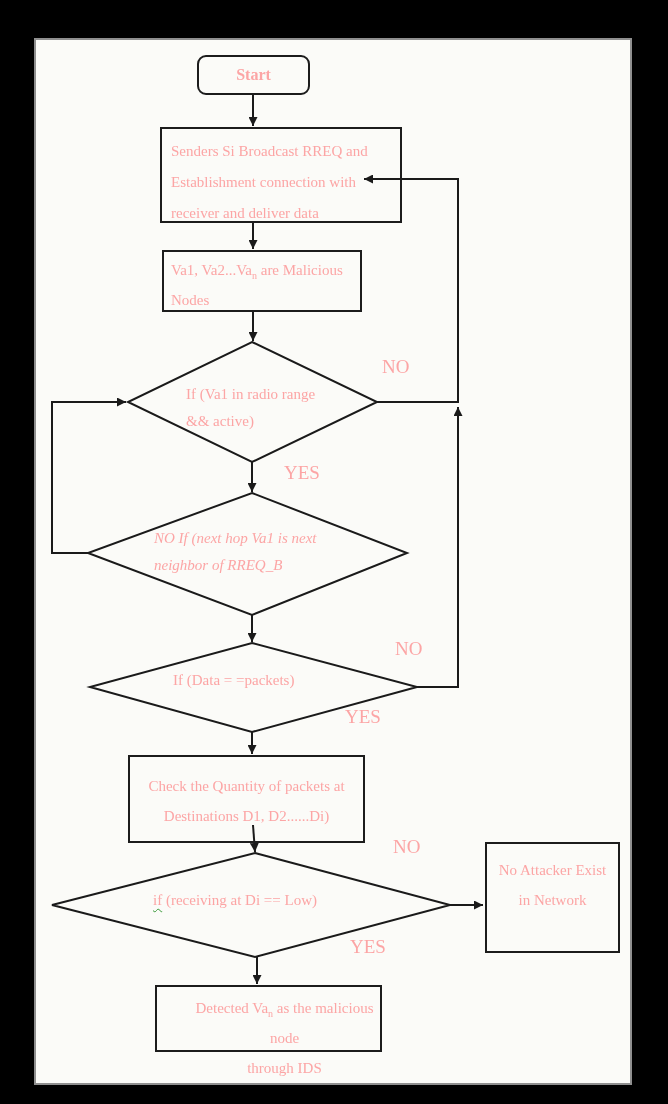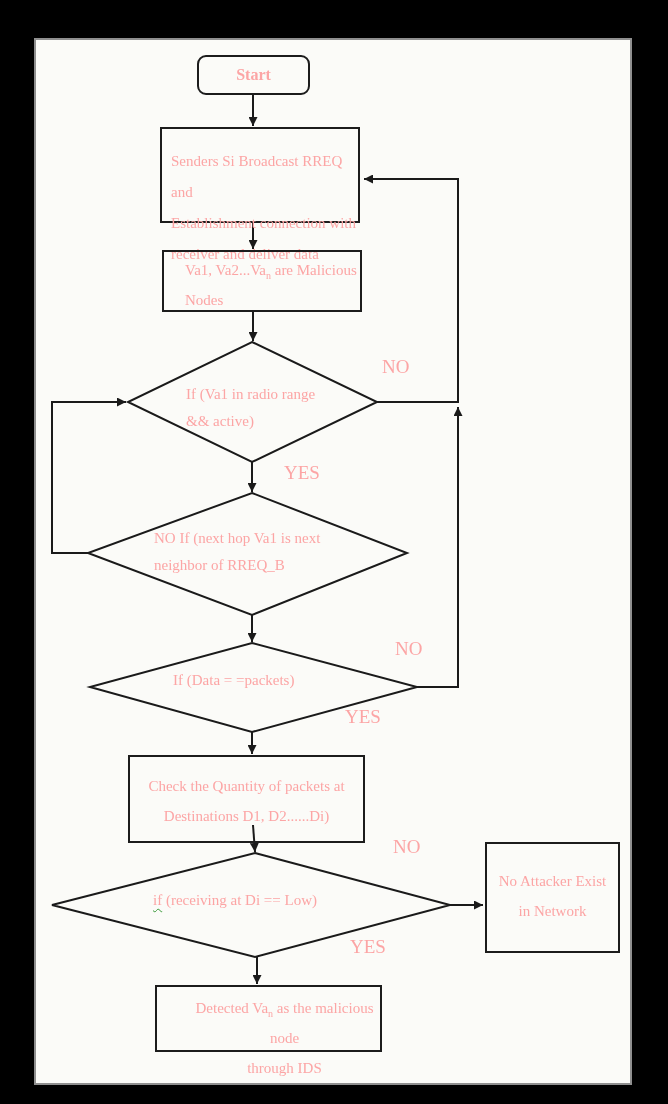--- a/index.html
+++ b/index.html
@@ -78,40 +78,40 @@
     <path d="M377,402 L458,402 L458,179 L364,179" stroke="#1a1a1a" stroke-width="2" fill="none" marker-end="url(#arrow)"></path>
     <path d="M417,687 L458,687 L458,407" stroke="#1a1a1a" stroke-width="2" fill="none" marker-end="url(#arrow)"></path>
 
     <path d="M88,553 L52,553 L52,402 L126,402" stroke="#1a1a1a" stroke-width="2" fill="none" marker-end="url(#arrow)"></path>
 
     <path d="M450,905 L483,905" stroke="#1a1a1a" stroke-width="2" fill="none" marker-end="url(#arrow)"></path>
   </svg>
 
   <div class="box start" style="left:197px;top:55px;width:113px;height:40px;">Start</div>
 
-  <div class="box" style="left:160px;top:127px;width:200px;height:96px;padding:17px 2px 0 9px;line-height:31px;">Senders Si Broadcast RREQ and
+  <div class="box" style="left:160px;top:127px;width:242px;height:96px;padding:7px 2px 0 9px;line-height:31px;">Senders Si Broadcast RREQ and
 Establishment connection with
 receiver and deliver data</div>
 
-  <div class="box" style="left:162px;top:250px;width:200px;height:62px;padding:3px 2px 0 21px;"><span>Va1, Va2...Va</span><sub class="subn">n</sub><span> are Malicious
+  <div class="box" style="left:162px;top:250px;width:200px;height:62px;padding:3px 2px 0 7px;"><span>Va1, Va2...Va</span><sub class="subn">n</sub><span> are Malicious
 Nodes</span></div>
 
   <div class="box ctext" style="left:128px;top:755px;width:237px;height:88px;padding-top:14px;">Check the Quantity of packets at
 Destinations D1, D2......Di)</div>
 
-  <div class="box ctext" style="left:485px;top:842px;width:135px;height:111px;padding-top:22px;">No Attacker Exist
+  <div class="box ctext" style="left:485px;top:842px;width:135px;height:111px;padding-top:11px;">No Attacker Exist
 in Network</div>
 
   <div class="box ctext" style="left:155px;top:985px;width:227px;height:67px;padding-top:6px;padding-left:32px;"><span>Detected Va</span><sub class="subn">n</sub><span> as the malicious node
 through IDS</span></div>
 
   <div class="dtext" style="left:186px;top:381px;width:170px;">If (Va1  in radio range
 &amp;&amp; active)</div>
 
-  <div class="dtext" style="left:154px;top:525px;width:195px;">NO If (next hop Va1 is next
+  <div class="dtext" style="left:154px;top:525px;width:195px;font-style:italic;">NO If (next hop Va1 is next
 neighbor of RREQ_B</div>
 
   <div class="dtext" style="left:173px;top:667px;width:170px;">If (Data = =packets)</div>
 
   <div class="dtext" style="left:153px;top:887px;width:220px;white-space:nowrap;"><span class="squiggle">if</span><span> (receiving at Di == Low)</span></div>
 
   <div class="lbl" style="left:382px;top:358px;">NO</div>
   <div class="lbl" style="left:284px;top:464px;">YES</div>
 
   <div class="lbl" style="left:395px;top:640px;">NO</div>

